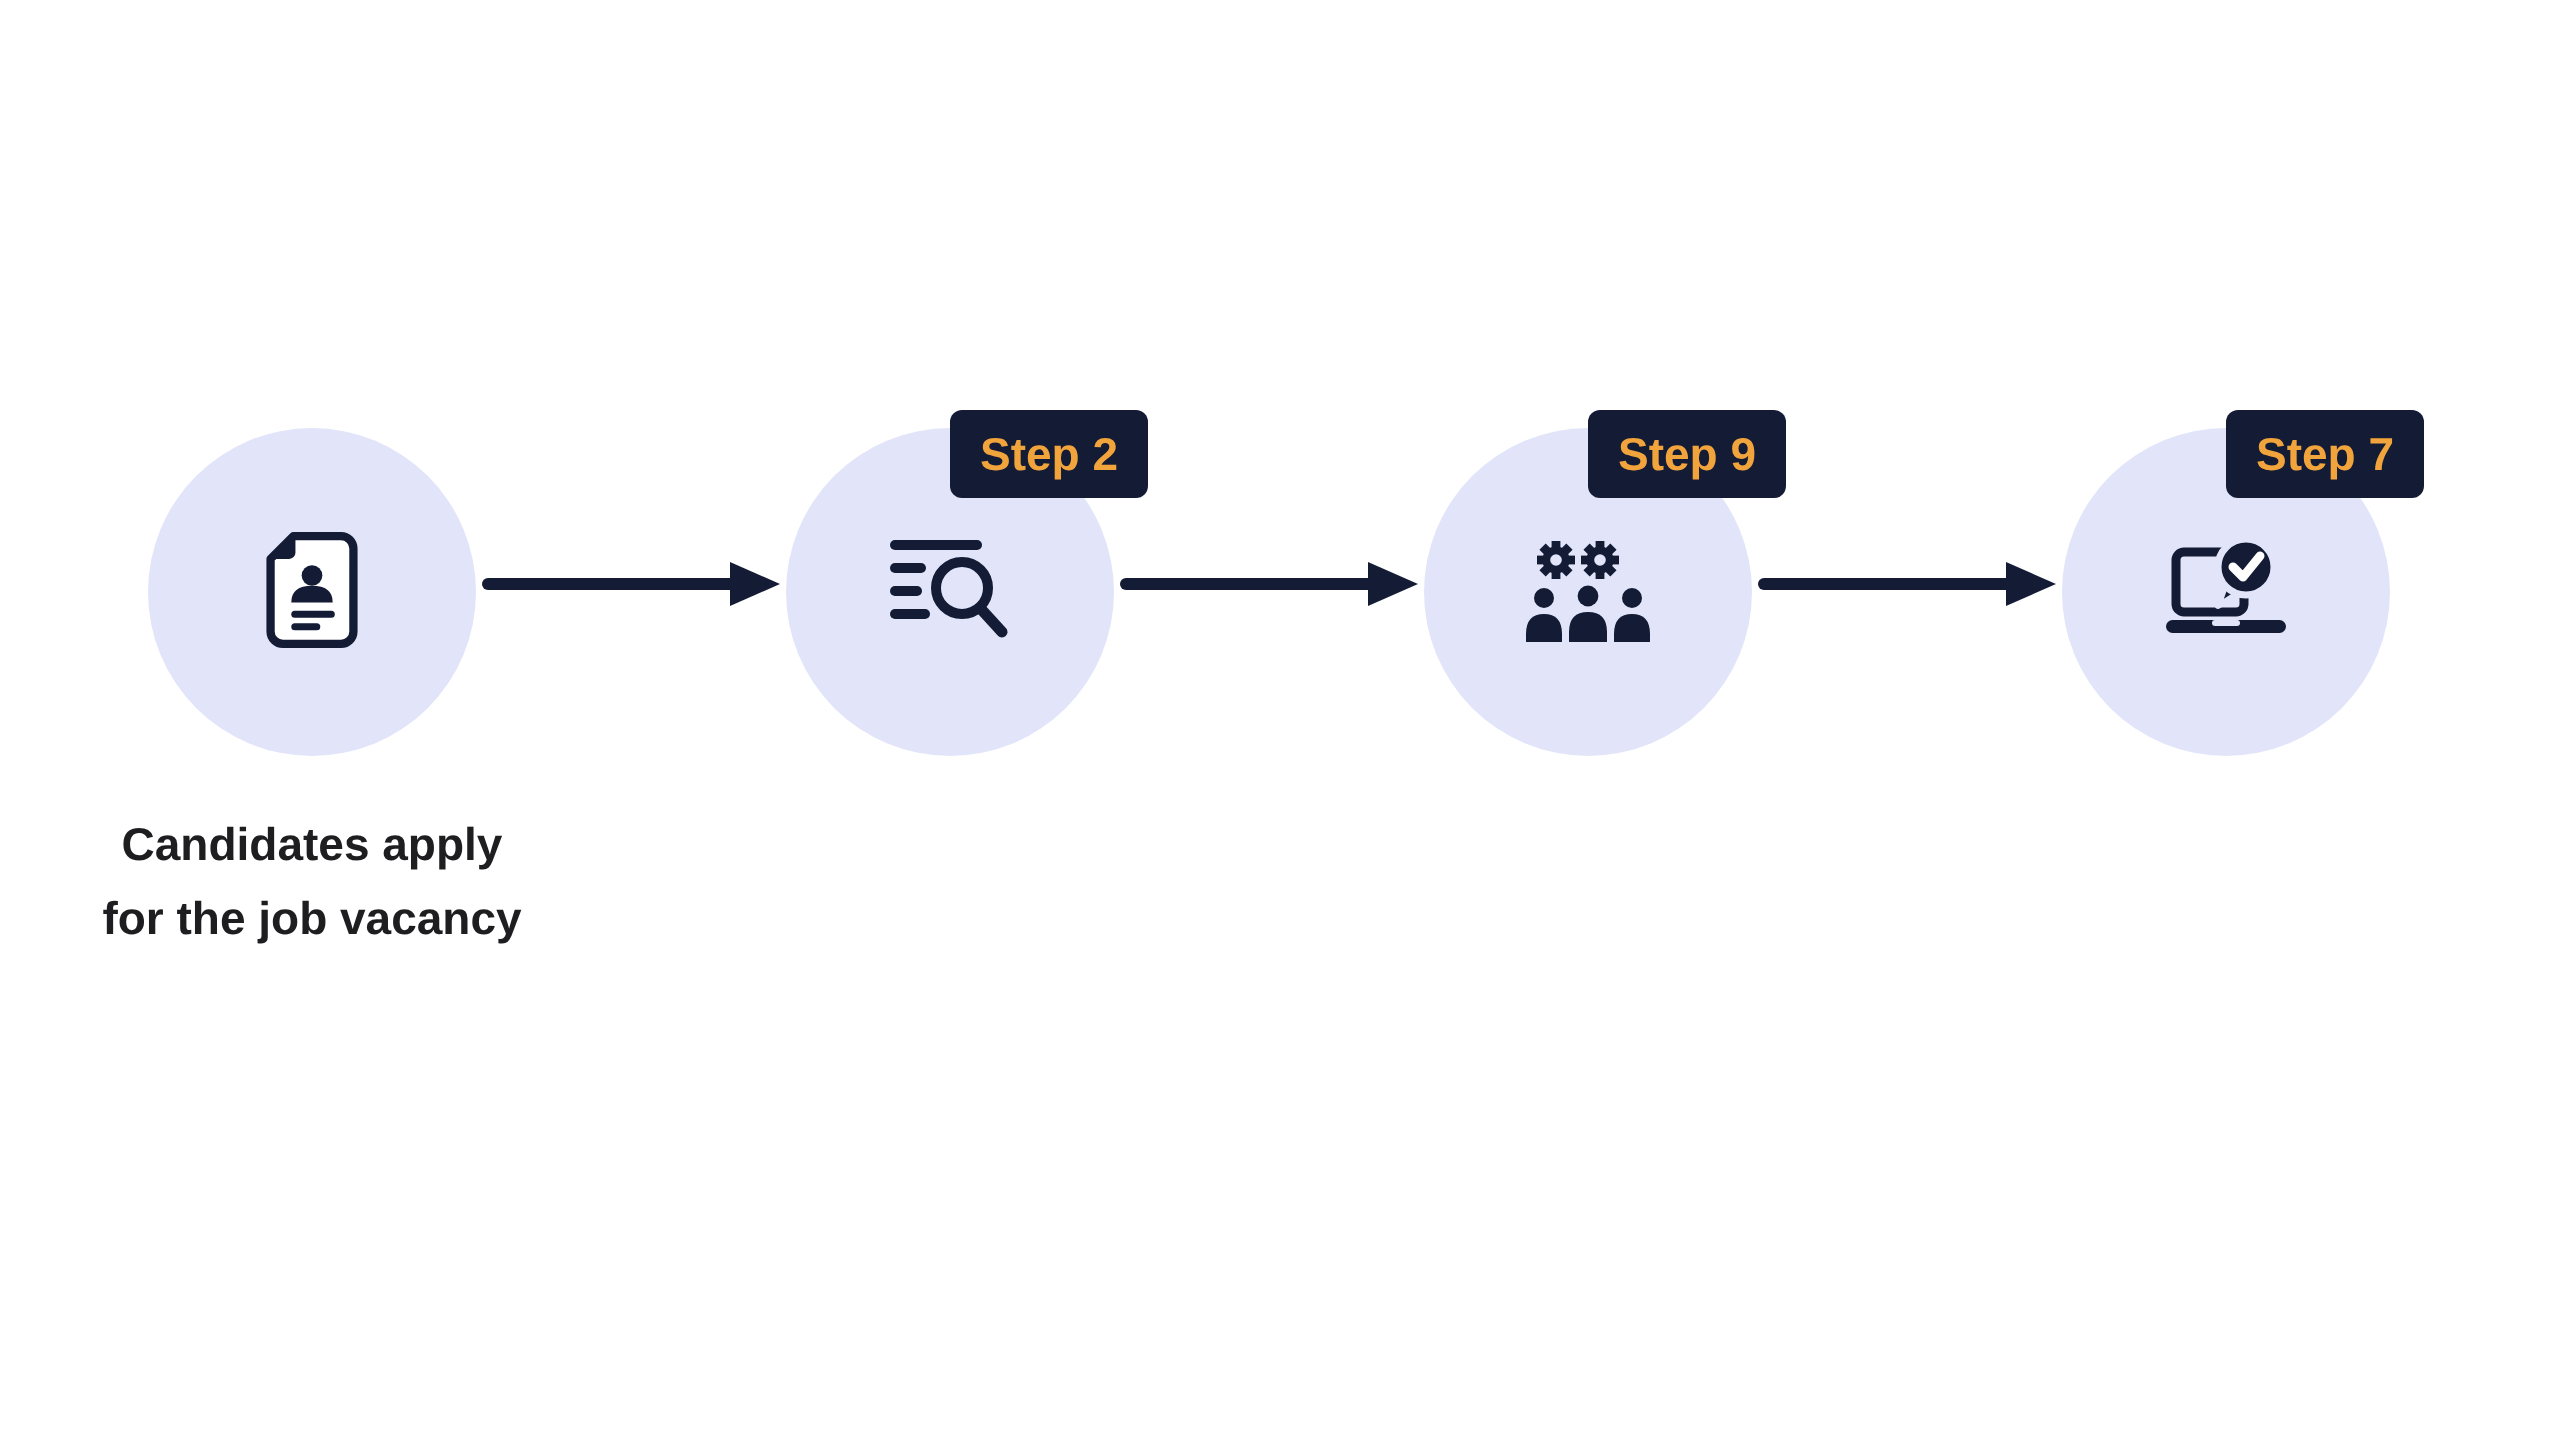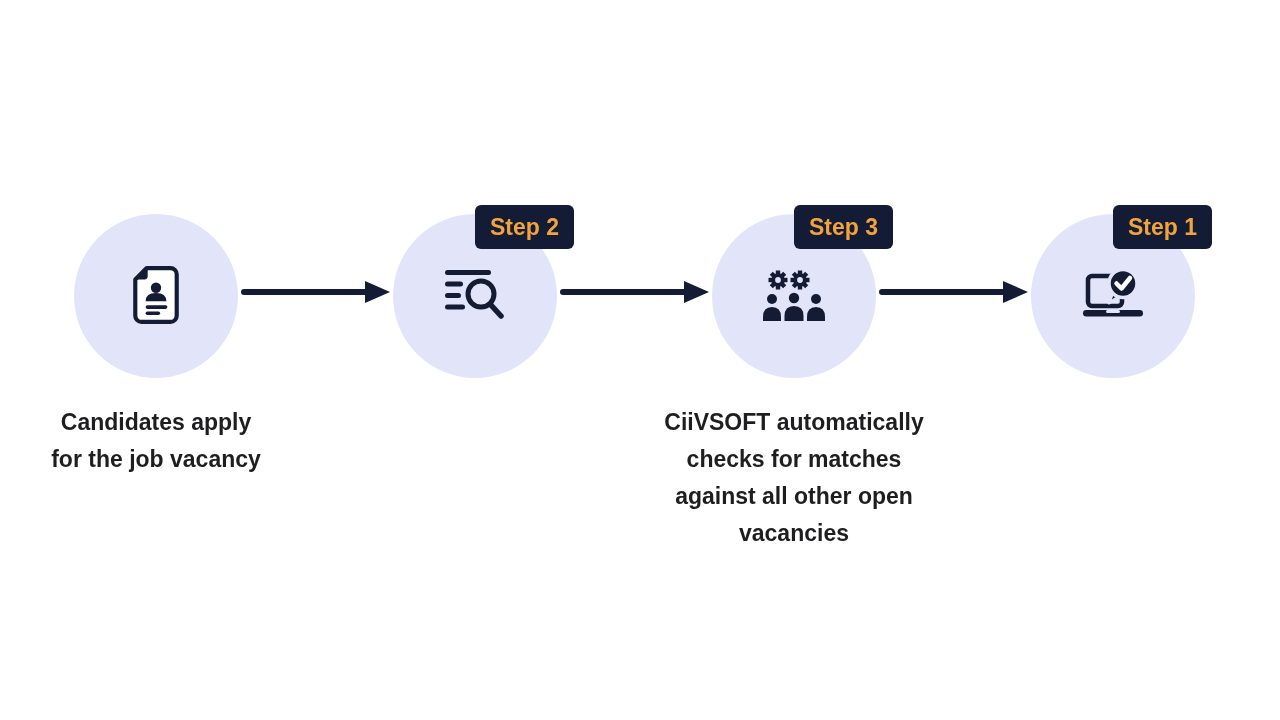--- a/index.html
+++ b/index.html
@@ -88,21 +88,21 @@
         <rect class="ic" x="2" y="25" width="16" height="5" rx="2.5"></rect>
         <rect class="ic" x="2" y="36.5" width="20" height="5" rx="2.5"></rect>
         <circle class="ic-stroke" cx="38" cy="26" r="13" stroke-width="5"></circle>
         <line class="ic-stroke" x1="47.5" y1="36.5" x2="58" y2="48" stroke-width="5.5" stroke-linecap="round"></line>
       </svg>
     </div>
   </div>
 
   <div class="step step-3">
     <div class="circle"></div>
-    <div class="badge">Step 3</div>
+    <div class="badge">Step 9</div>
     <div class="icon-wrap">
       <svg width="66" height="52" viewBox="0 0 66 52" aria-hidden="true">
         <g transform="translate(17,11)">
           <rect class="ic" x="-2.2" y="-9.5" width="4.4" height="19"></rect>
           <rect class="ic" x="-2.2" y="-9.5" width="4.4" height="19" transform="rotate(45)"></rect>
           <rect class="ic" x="-2.2" y="-9.5" width="4.4" height="19" transform="rotate(90)"></rect>
           <rect class="ic" x="-2.2" y="-9.5" width="4.4" height="19" transform="rotate(135)"></rect>
           <circle class="ic" r="6.8"></circle>
           <circle class="knock" r="2.9"></circle>
         </g>
@@ -115,26 +115,25 @@
           <circle class="knock" r="2.9"></circle>
         </g>
         <circle class="ic" cx="11" cy="30" r="5"></circle>
         <path class="ic" d="M2 52 V48 Q2 38 11 38 Q20 38 20 48 V52 Z"></path>
         <circle class="ic" cx="55" cy="30" r="5"></circle>
         <path class="ic" d="M46 52 V48 Q46 38 55 38 Q64 38 64 48 V52 Z"></path>
         <circle class="ic" cx="33" cy="29" r="5.2"></circle>
         <path class="ic" d="M23.5 52 V47 Q23.5 37 33 37 Q42.5 37 42.5 47 V52 Z"></path>
       </svg>
     </div>
-    <div class="label">CiiVSOFT automatically<br>checks for matches<br>against all other open<br>vacancies</div>
   </div>
 
   <div class="step step-4">
     <div class="circle"></div>
-    <div class="badge">Step 1</div>
+    <div class="badge">Step 7</div>
     <div class="icon-wrap">
       <svg width="62" height="54" viewBox="0 0 62 54" aria-hidden="true">
         <rect class="ic-stroke" x="6" y="8" width="34" height="30" rx="4" stroke-width="4.5"></rect>
         <rect class="ic" x="1" y="42" width="60" height="6.5" rx="3.25"></rect>
         <rect class="knock" x="24" y="42" width="14" height="3" rx="1.5"></rect>
         <path class="ic halo" stroke-width="3" stroke-linejoin="round" d="M31 24 L27 35 L38 28 Z"></path>
         <circle class="ic halo" cx="41" cy="15.5" r="14" stroke-width="3.5"></circle>
         <path class="check" stroke-width="4.5" stroke-linecap="round" stroke-linejoin="round" d="M34.5 15.5 L39.5 20.5 L48 10"></path>
       </svg>
     </div>

